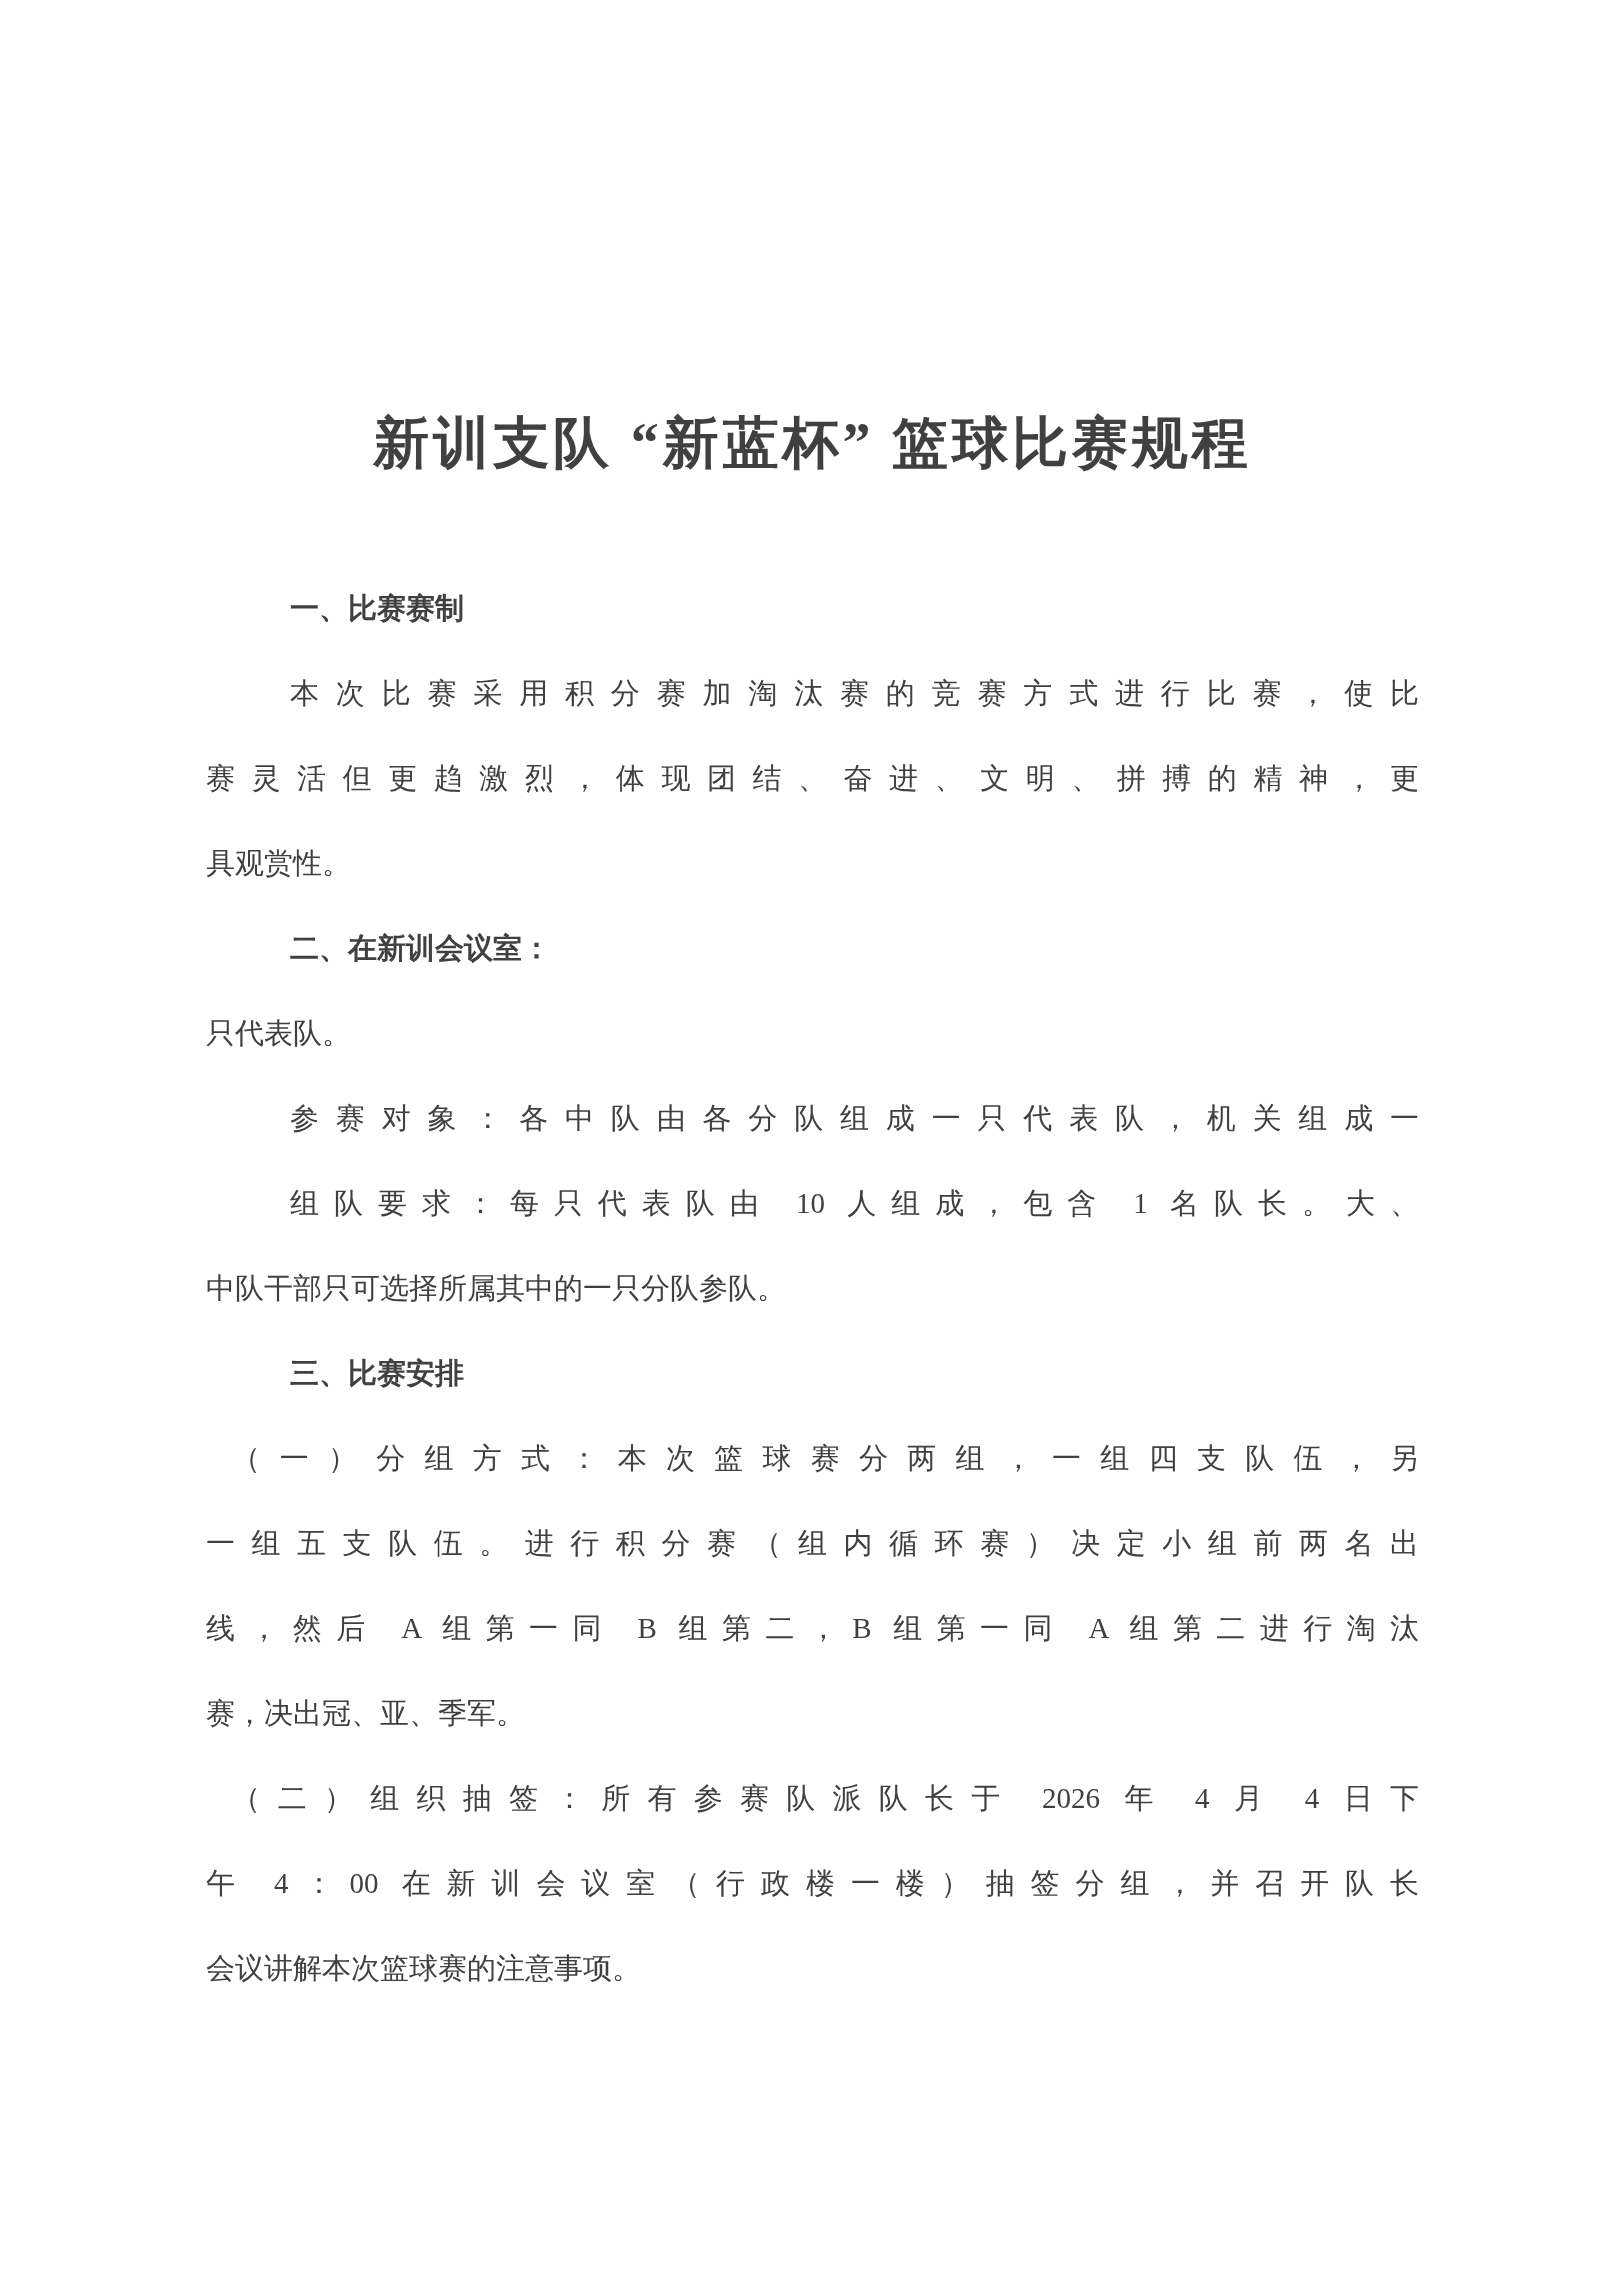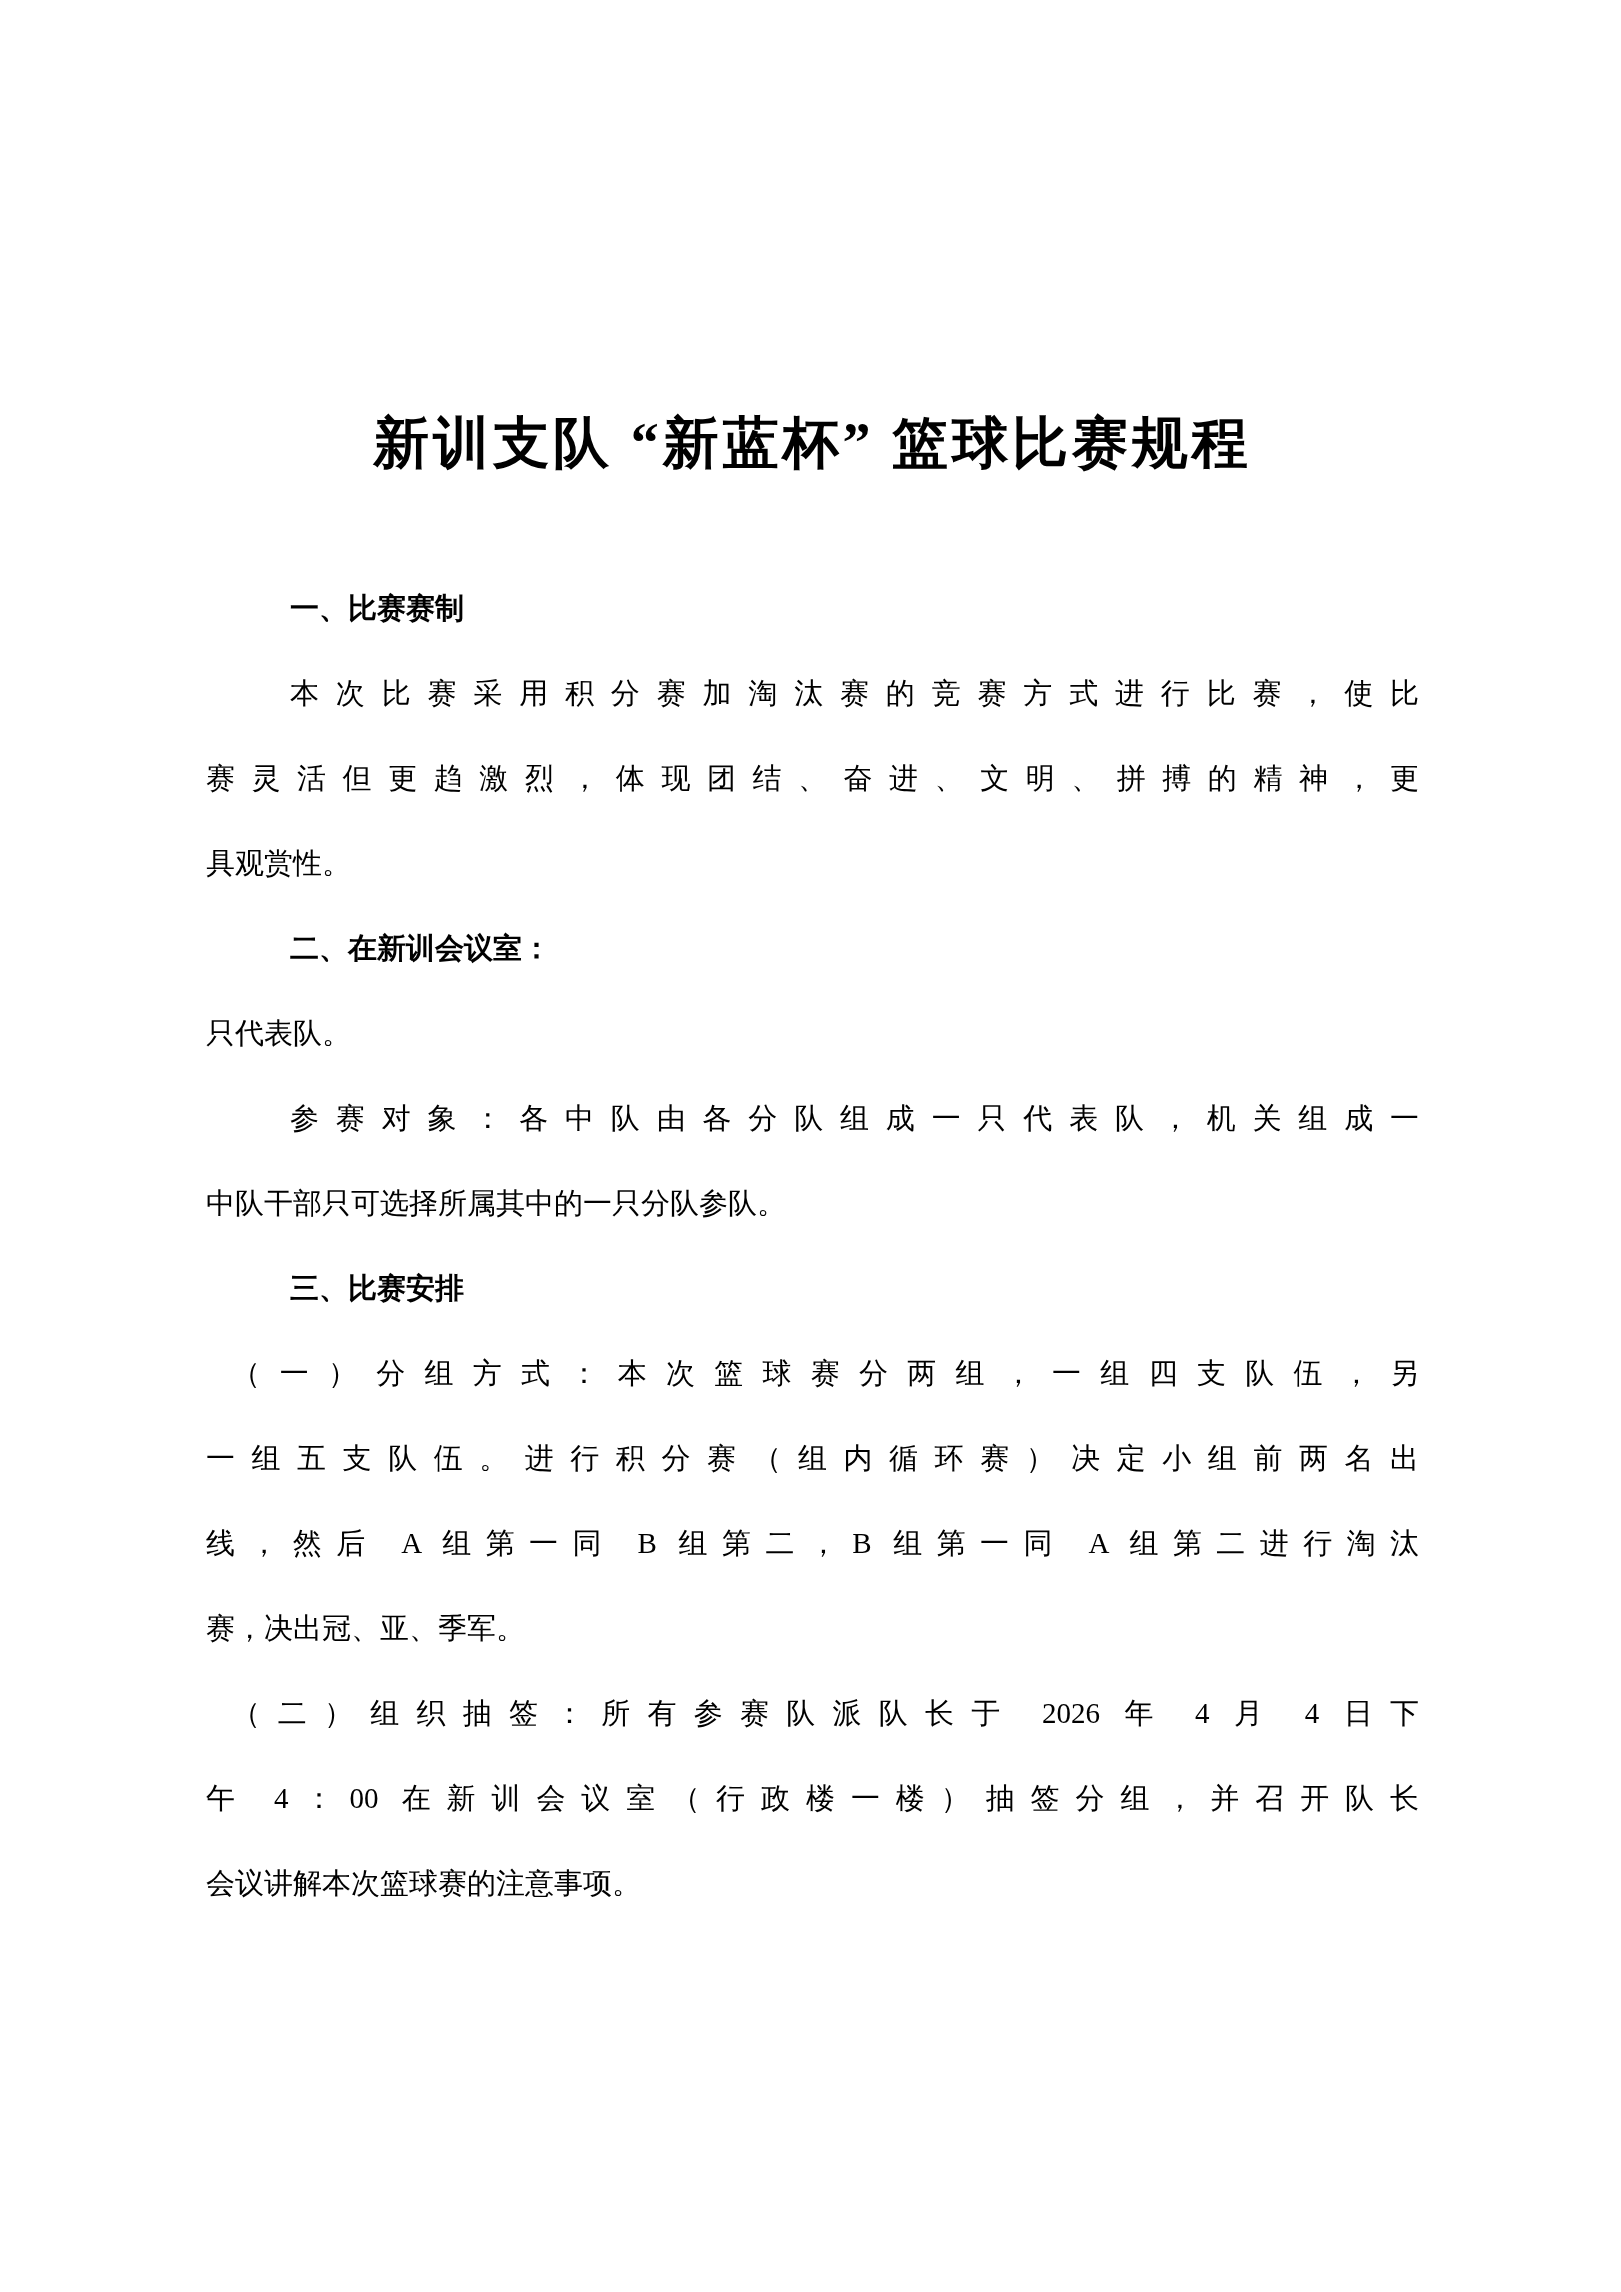--- a/index.html
+++ b/index.html
@@ -8,21 +8,21 @@
     background: #ffffff;
   }
   .page {
     position: relative;
     width: 1621px;
     height: 2293px;
     background: #ffffff;
     overflow: hidden;
     
     font-family: "Liberation Serif", "DejaVu Sans", sans-serif;
-    color: #000000;
+    color: #404040;
   }
   .doc {
     position: absolute;
     left: 206px;
     top: 406px;
     width: 1213px;
   }
   .title {
     margin: 0 0 86px 0;
     font-size: 56px;
@@ -60,20 +60,21 @@
   <div class="doc">
     <h1 class="title">新训支队 “新蓝杯” 篮球比赛规程</h1>
     <div id="lines">
         <div class="line heading i2">一、比赛赛制</div>
         <div class="line fill i2">本次比赛采用积分赛加淘汰赛的竞赛方式进行比赛，使比</div>
         <div class="line fill">赛灵活但更趋激烈，体现团结、奋进、文明、拼搏的精神，更</div>
         <div class="line">具观赏性。</div>
         <div class="line heading i2">二、在新训会议室：</div>
         <div class="line">只代表队。</div>
         <div class="line fill i2">参赛对象：各中队由各分队组成一只代表队，机关组成一</div>
+        <div class="line fill i2">组队要求：每只代表队由 10 人组成，包含 1 名队长。大、</div>
         <div class="line">中队干部只可选择所属其中的一只分队参队。</div>
         <div class="line heading i2">三、比赛安排</div>
         <div class="line fill ip">（一）分组方式：本次篮球赛分两组，一组四支队伍，另</div>
         <div class="line fill">一组五支队伍。进行积分赛（组内循环赛）决定小组前两名出</div>
         <div class="line fill">线，然后 A 组第一同 B 组第二，B 组第一同 A 组第二进行淘汰</div>
         <div class="line">赛，决出冠、亚、季军。</div>
         <div class="line fill ip">（二）组织抽签：所有参赛队派队长于 2026 年 4 月 4 日下</div>
         <div class="line fill">午 4：00 在新训会议室（行政楼一楼）抽签分组，并召开队长</div>
         <div class="line">会议讲解本次篮球赛的注意事项。</div>
       </div>

